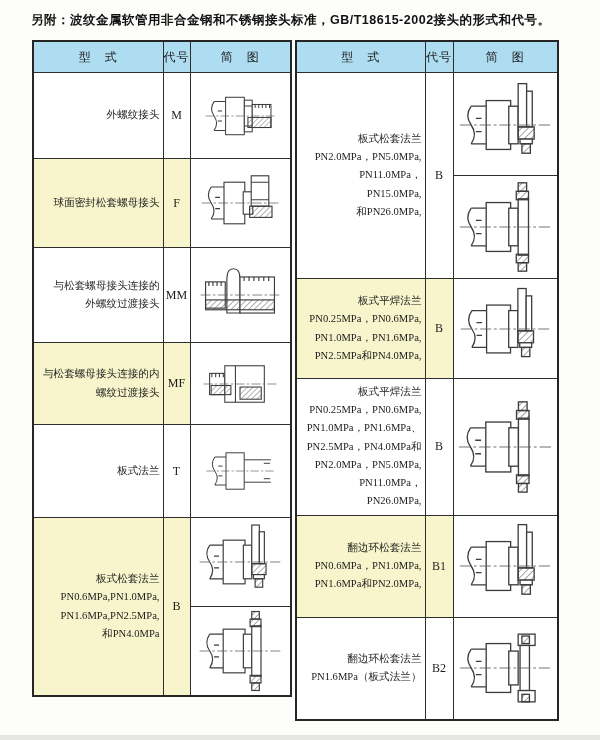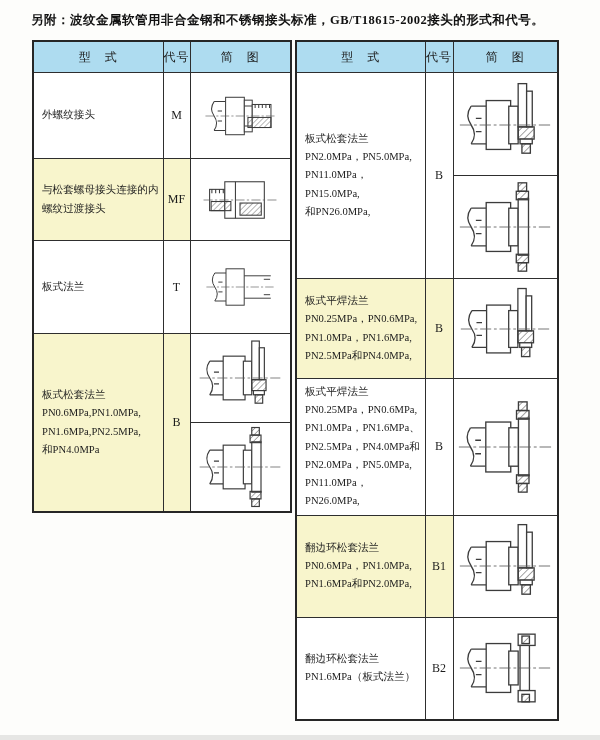--- a/index.html
+++ b/index.html
@@ -6,36 +6,36 @@
   .page{
     position:relative;
     width:600px;height:740px;
     background:#fdfdfb;
     overflow:hidden;
     font-family:"Liberation Serif","DejaVu Serif",serif;
     color:#1c1c1c;
   }
   .title{
     position:absolute;left:31px;top:12px;width:555px;
-    font-family:Liberation Serif, serif;
+    font-family:Liberation Sans, sans-serif;
     font-weight:bold;font-size:12.5px;letter-spacing:0.5px;
     color:#111;
   }
   table{border-collapse:collapse;table-layout:fixed;background:#fff;}
   .tbl{position:absolute;top:40px;border:2px solid #262626;padding-left:24px;}
   .tbl-left{left:32px;}
   .tbl-right{left:295px;}
   th,td{border:1.4px solid #2e2e2e;padding:0;vertical-align:middle;}
   th{
     background:#aedcf0;
     font-weight:normal;font-size:12px;letter-spacing:1px;
     height:30px;text-align:center;
   }
   td.tcell{
-    font-size:10.6px;line-height:1.72;text-align:left;
+    font-size:10.6px;line-height:1.72;text-align:right;
     padding:4px 3px 4px 8px;white-space:pre-line;
   }
   td.ccell{
     font-size:12px;text-align:center;
     font-family:"Liberation Serif","DejaVu Serif",serif;
   }
   td.dcell{background:#fff;padding:0;}
   .hl{background:#f8f5cc;}
   .dwrap{display:flex;align-items:center;justify-content:center;}
   .dstack > .dwrap + .dwrap{border-top:1.4px solid #2e2e2e;}
@@ -155,20 +155,43 @@
       <td class="tcell">外螺纹接头</td>
       <td class="ccell">M</td>
       <td class="dcell">
         <div class="dwrap" style="height:84px">
               <svg class="diag" width="92" height="72" viewBox="0 0 100 100">
                 <use href="#d-m"></use>
               </svg>
             </div>
       </td>
     </tr>
+    <tr style="height:89px">
+      <td class="tcell hl">球面密封松套螺母接头</td>
+      <td class="ccell hl">F</td>
+      <td class="dcell">
+        <div class="dwrap" style="height:87px">
+              <svg class="diag" width="92" height="80" viewBox="0 0 100 100">
+                <use href="#d-f"></use>
+              </svg>
+            </div>
+      </td>
+    </tr>
+    <tr style="height:95px">
+      <td class="tcell">与松套螺母接头连接的
+外螺纹过渡接头</td>
+      <td class="ccell">MM</td>
+      <td class="dcell">
+        <div class="dwrap" style="height:93px">
+              <svg class="diag" width="92" height="82" viewBox="0 0 100 100">
+                <use href="#d-mm"></use>
+              </svg>
+            </div>
+      </td>
+    </tr>
     <tr style="height:80px">
       <td class="tcell hl">与松套螺母接头连接的内
 螺纹过渡接头</td>
       <td class="ccell hl">MF</td>
       <td class="dcell">
         <div class="dwrap" style="height:81px">
               <svg class="diag" width="92" height="76" viewBox="0 0 100 100">
                 <use href="#d-mf"></use>
               </svg>
             </div>

